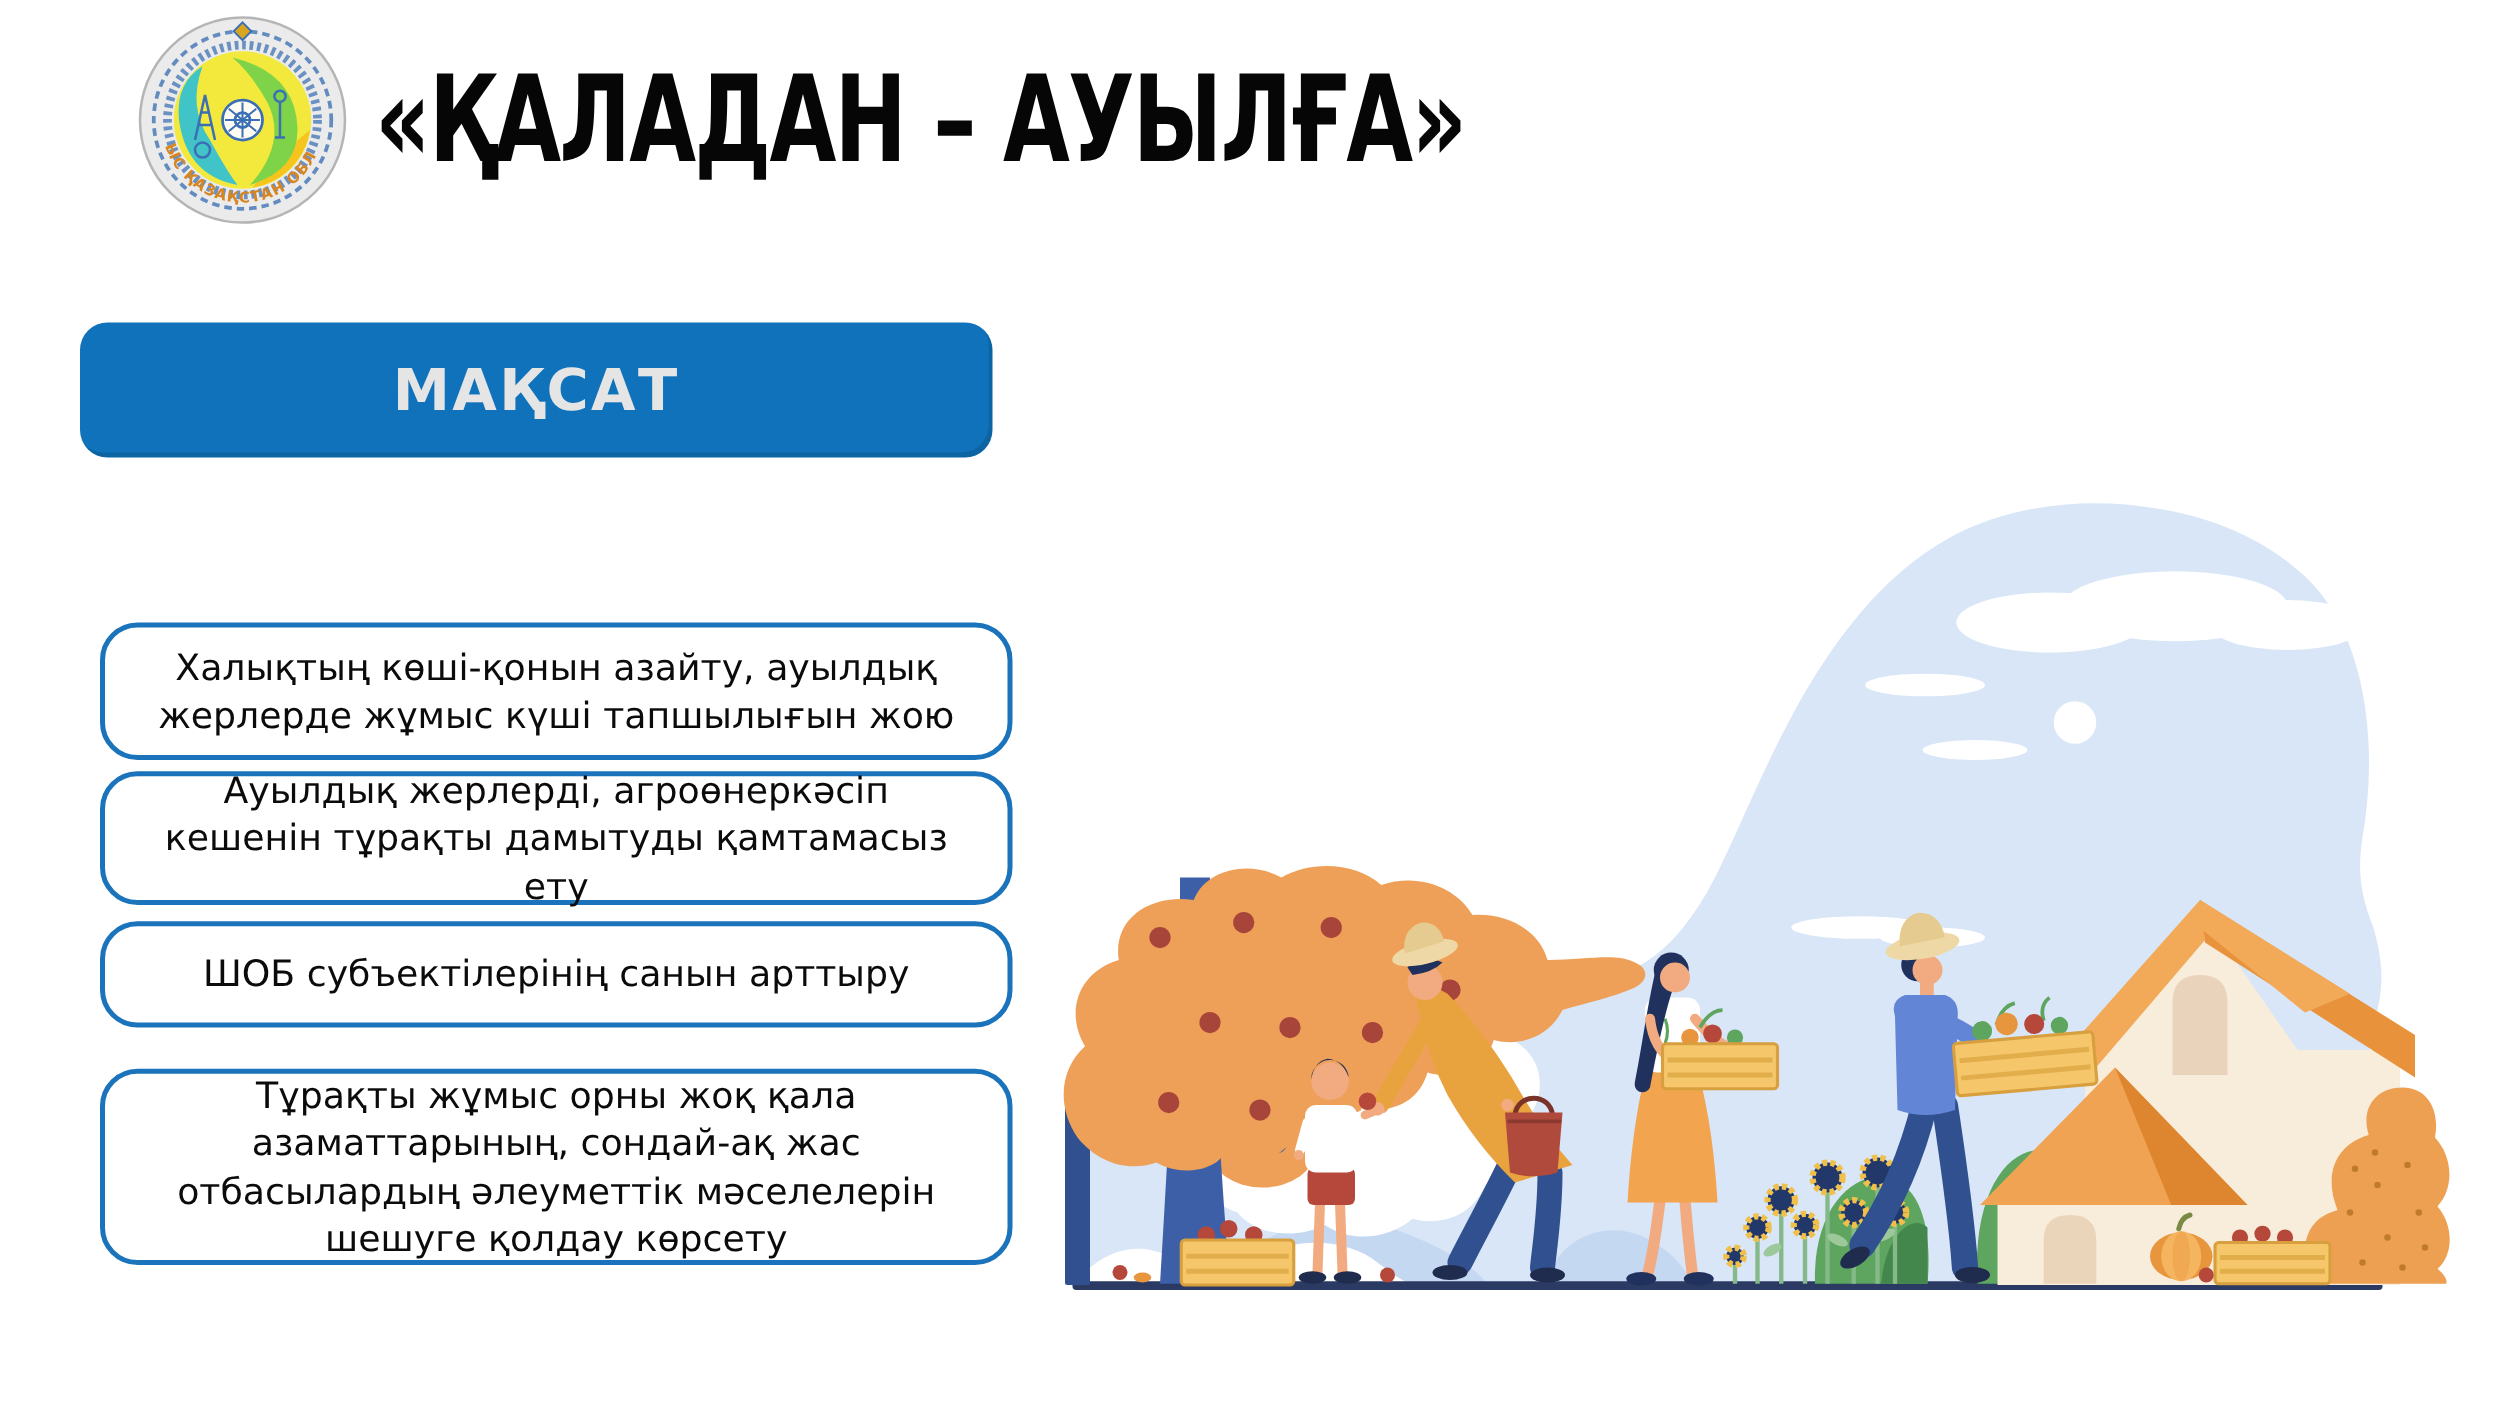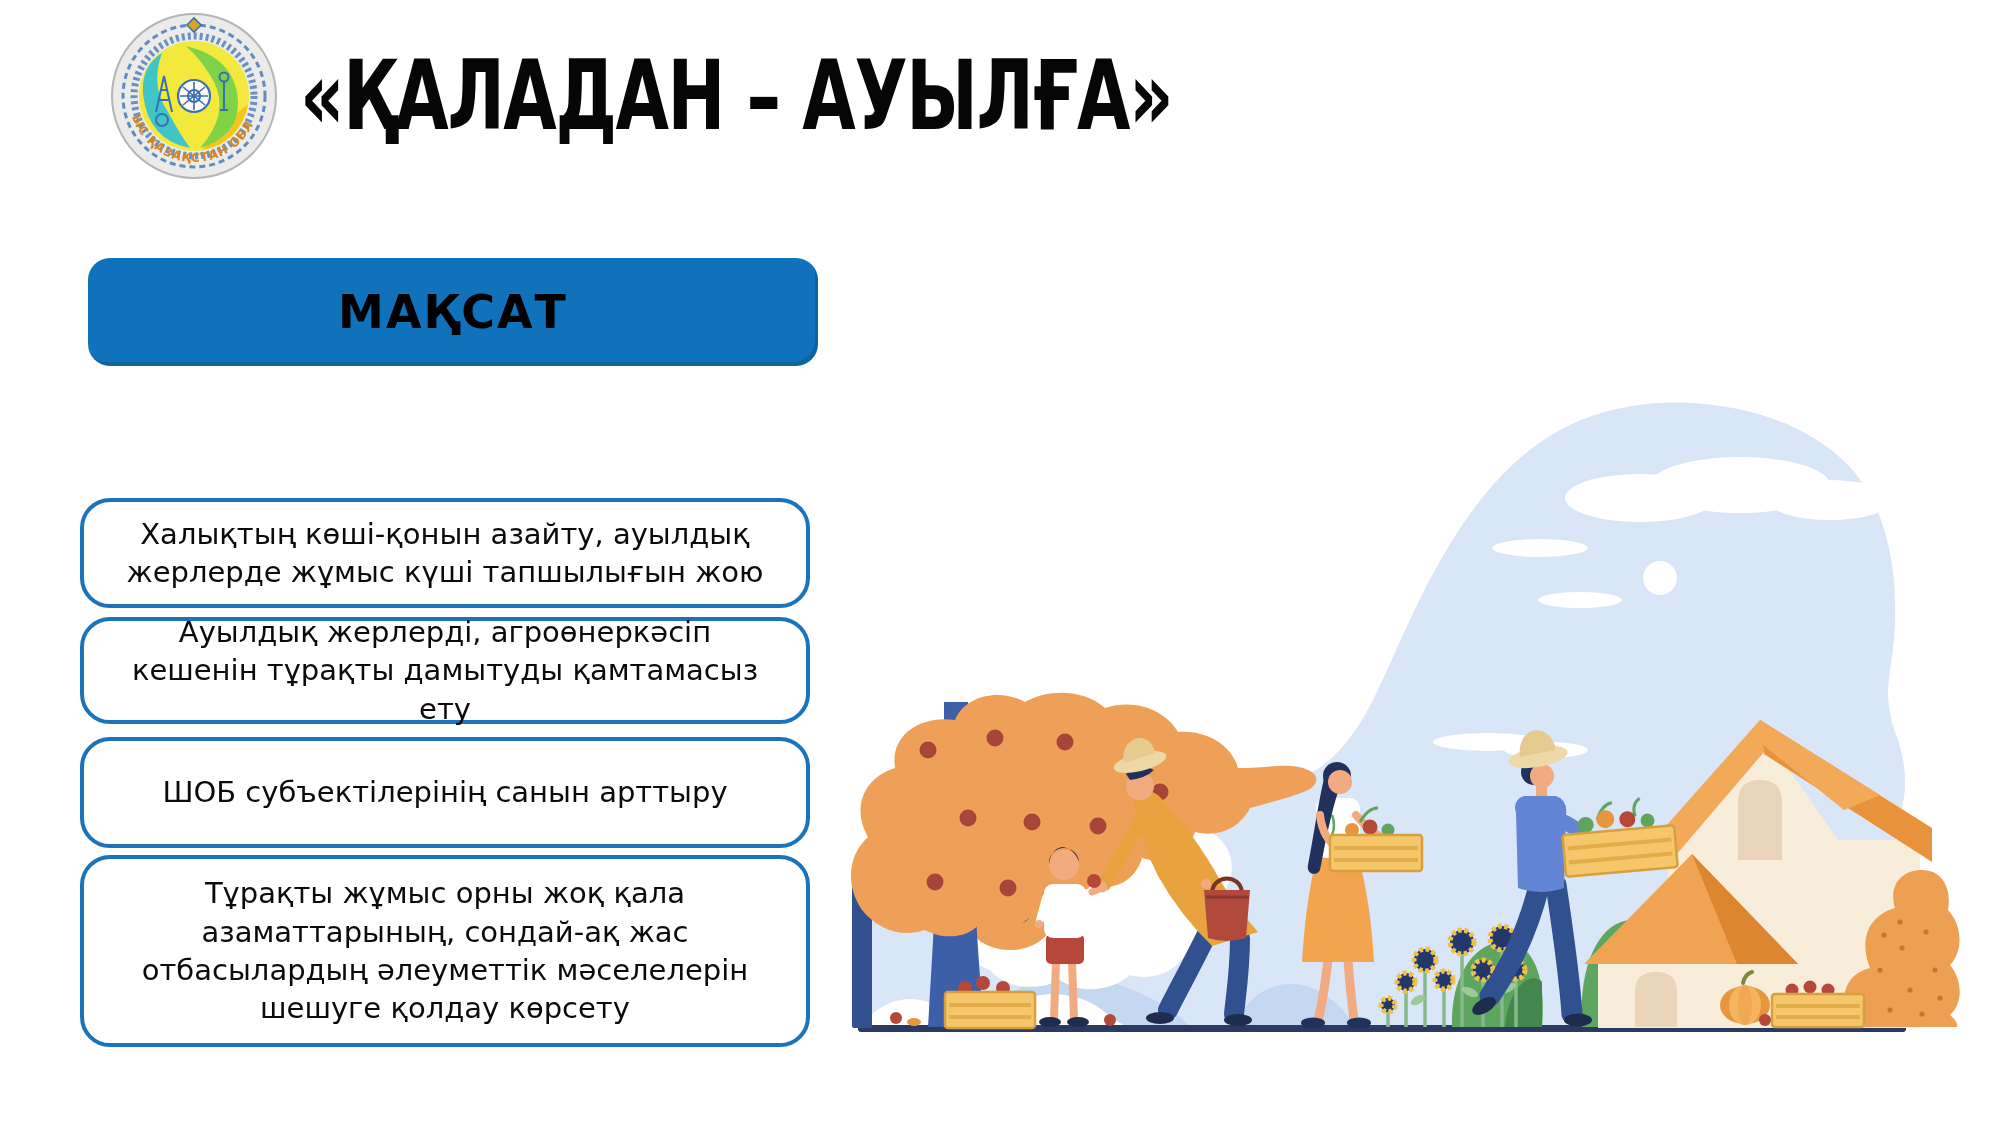--- a/index.html
+++ b/index.html
@@ -9,35 +9,35 @@
   }
   
   #logo{position:absolute;left:108px;top:10px;width:172px;height:172px;}
   #main-title{
     position:absolute;left:300px;top:36px;height:120px;display:flex;align-items:center;
     font-size:96px;font-weight:bold;color:#060606;letter-spacing:-2px;white-space:nowrap;
     transform:scaleX(0.72);transform-origin:left center;
   }
   
   .goal-header{
-    position:absolute;left:88px;top:258px;width:730px;height:108px;box-sizing:border-box;
+    position:absolute;left:64px;top:258px;width:730px;height:108px;box-sizing:border-box;
     background:#0f72ba;border-radius:22px;display:flex;align-items:center;justify-content:center;
-    color:#000000;font-size:46px;font-weight:bold;letter-spacing:2px;
+    color:#e5e5e5;font-size:46px;font-weight:bold;letter-spacing:2px;
     box-shadow:inset -3px -4px 0 rgba(0,0,0,0.12);
   }
   .goal-box{
     position:absolute;left:80px;width:730px;box-sizing:border-box;background:#ffffff;
     border:4px solid #1b74bb;border-radius:30px;display:flex;align-items:center;justify-content:center;
     text-align:center;color:#0b0b0b;font-size:29px;line-height:1.32;padding:6px 28px;
   }
   #goal-box-1{top:388px;height:96px;}
   #goal-box-2{top:498px;height:110px;}
   #goal-box-3{top:617px;height:107px;}
-  #goal-box-4{top:737px;height:111px;text-align:right;}
-  #goal-box-5{top:855px;height:192px;font-size:29px;justify-content:center;}
+  #goal-box-4{top:737px;height:85px;text-align:right;}
+  #goal-box-5{top:855px;height:157px;font-size:29px;justify-content:center;}
   
   #illustration{position:absolute;left:840px;top:270px;width:1160px;height:810px;}
 </style>
 </head>
 <body>
 
 <div id="slide">
 
   <svg id="logo" viewBox="-86 -86 172 172">
     <g>

